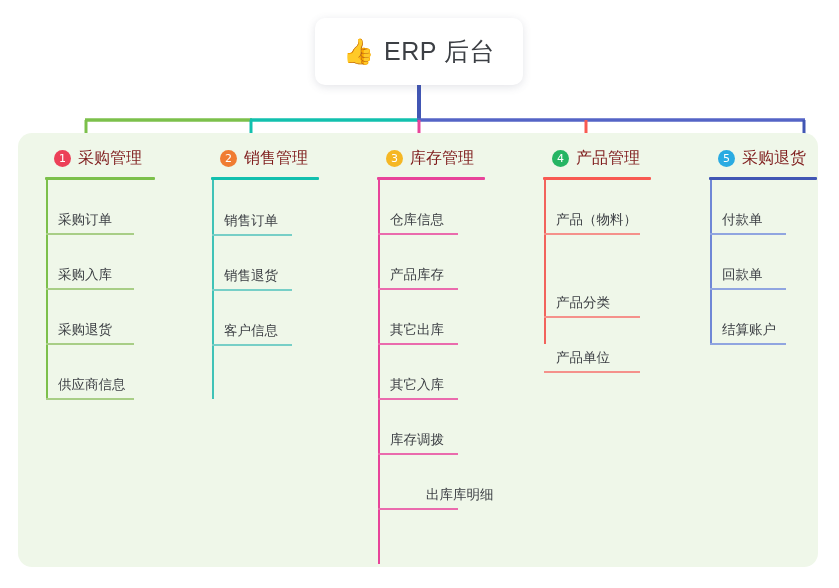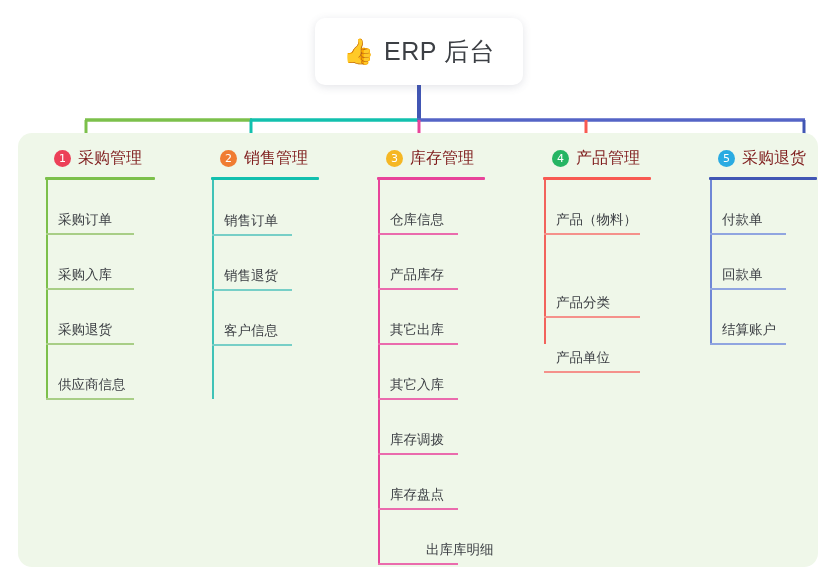--- a/index.html
+++ b/index.html
@@ -235,24 +235,20 @@
             <div class="leaf-rule" style="background: rgb(234, 107, 173); width: 80px;"></div>
           </div>
           <div class="leaf" style="height: 55px; margin-left: -8px;">
             <span class="leaf-label">其它入库</span>
             <div class="leaf-rule" style="background: rgb(234, 107, 173); width: 80px;"></div>
           </div>
           <div class="leaf" style="height: 55px; margin-left: -8px;">
             <span class="leaf-label">库存调拨</span>
             <div class="leaf-rule" style="background: rgb(234, 107, 173); width: 80px;"></div>
           </div>
-          <div class="leaf" style="height: 55px; margin-left: -8px;">
-            <span class="leaf-label">库存盘点</span>
-            <div class="leaf-rule" style="background: rgb(234, 107, 173); width: 80px;"></div>
-          </div>
           <div class="leaf" style="height: 55px; margin-left: -8px; padding-left: 36px;">
             <span class="leaf-label">出库库明细</span>
             <div class="leaf-rule" style="background: rgb(234, 107, 173); width: 80px;"></div>
           </div>
         </div>
       </div>
       <div class="column" style="left: 534px;">
         <div class="col-head">
           <span class="badge" style="background: rgb(37, 181, 99);">4</span>
           <span class="col-title">产品管理</span>

